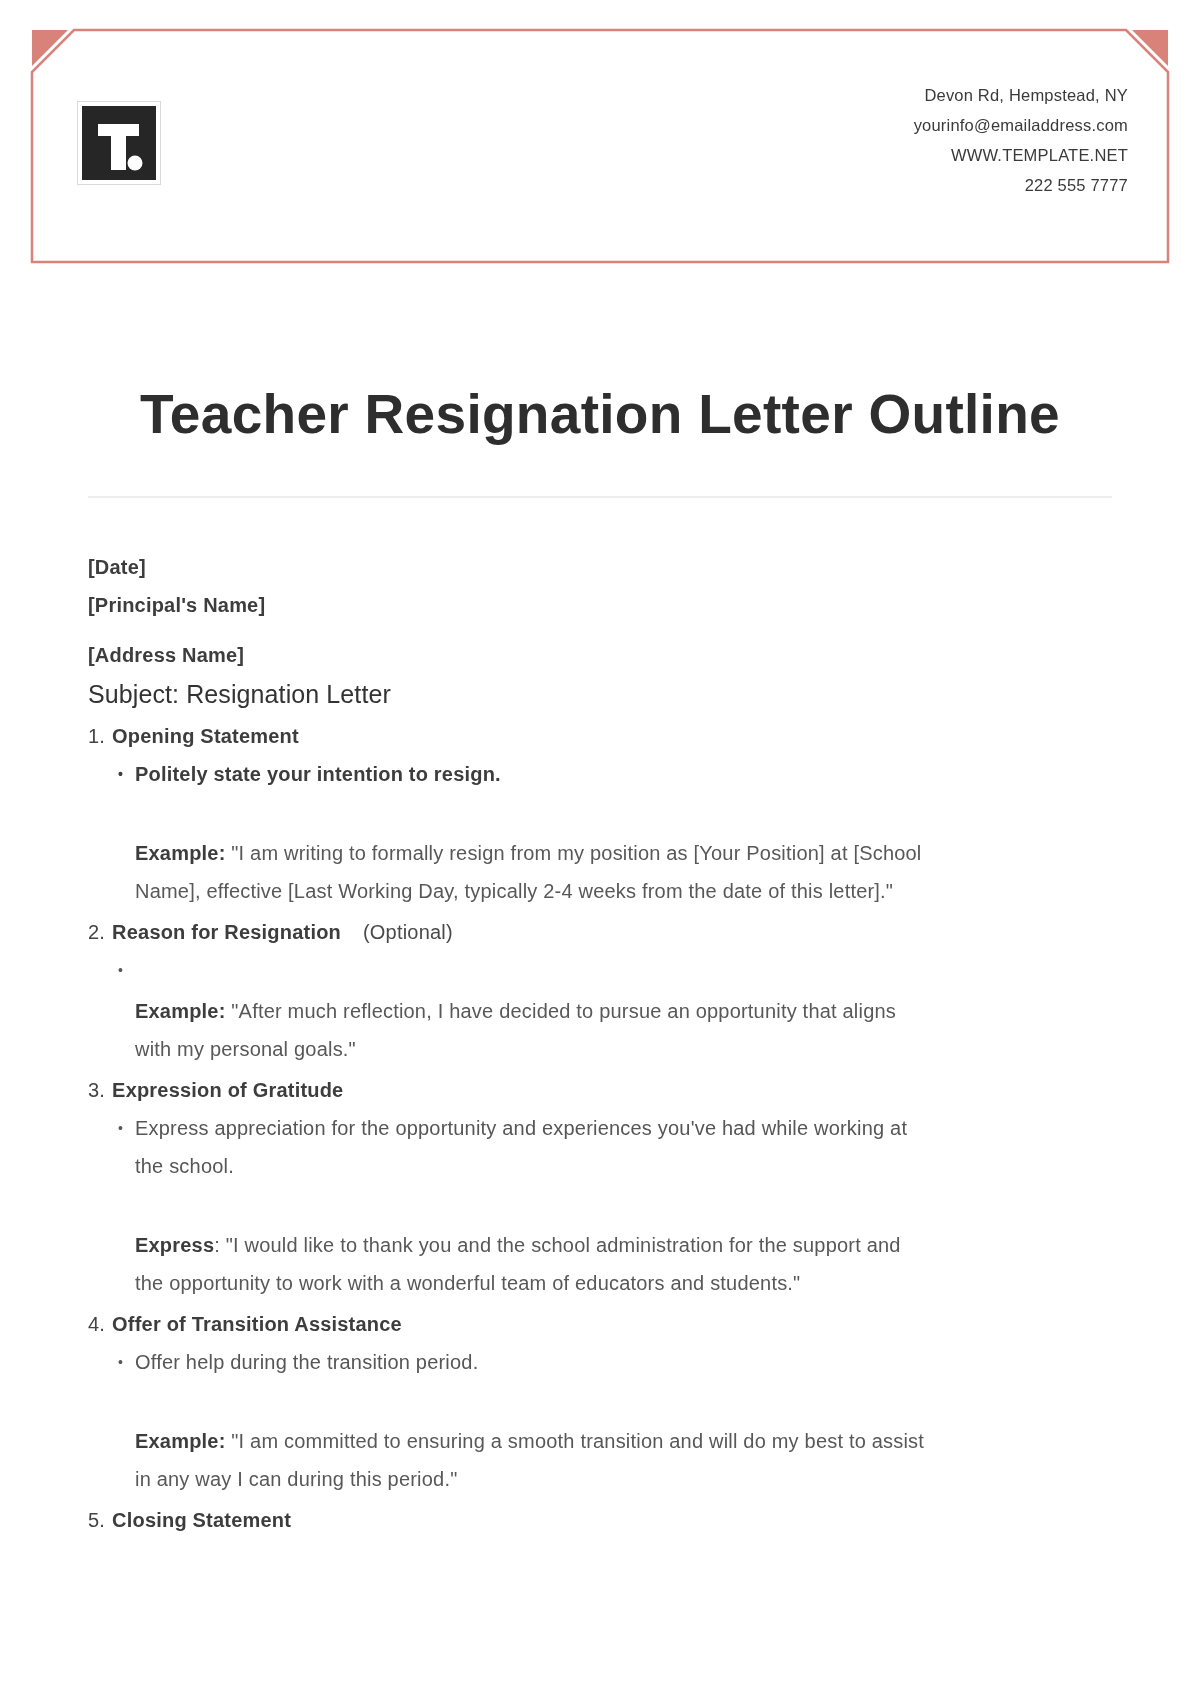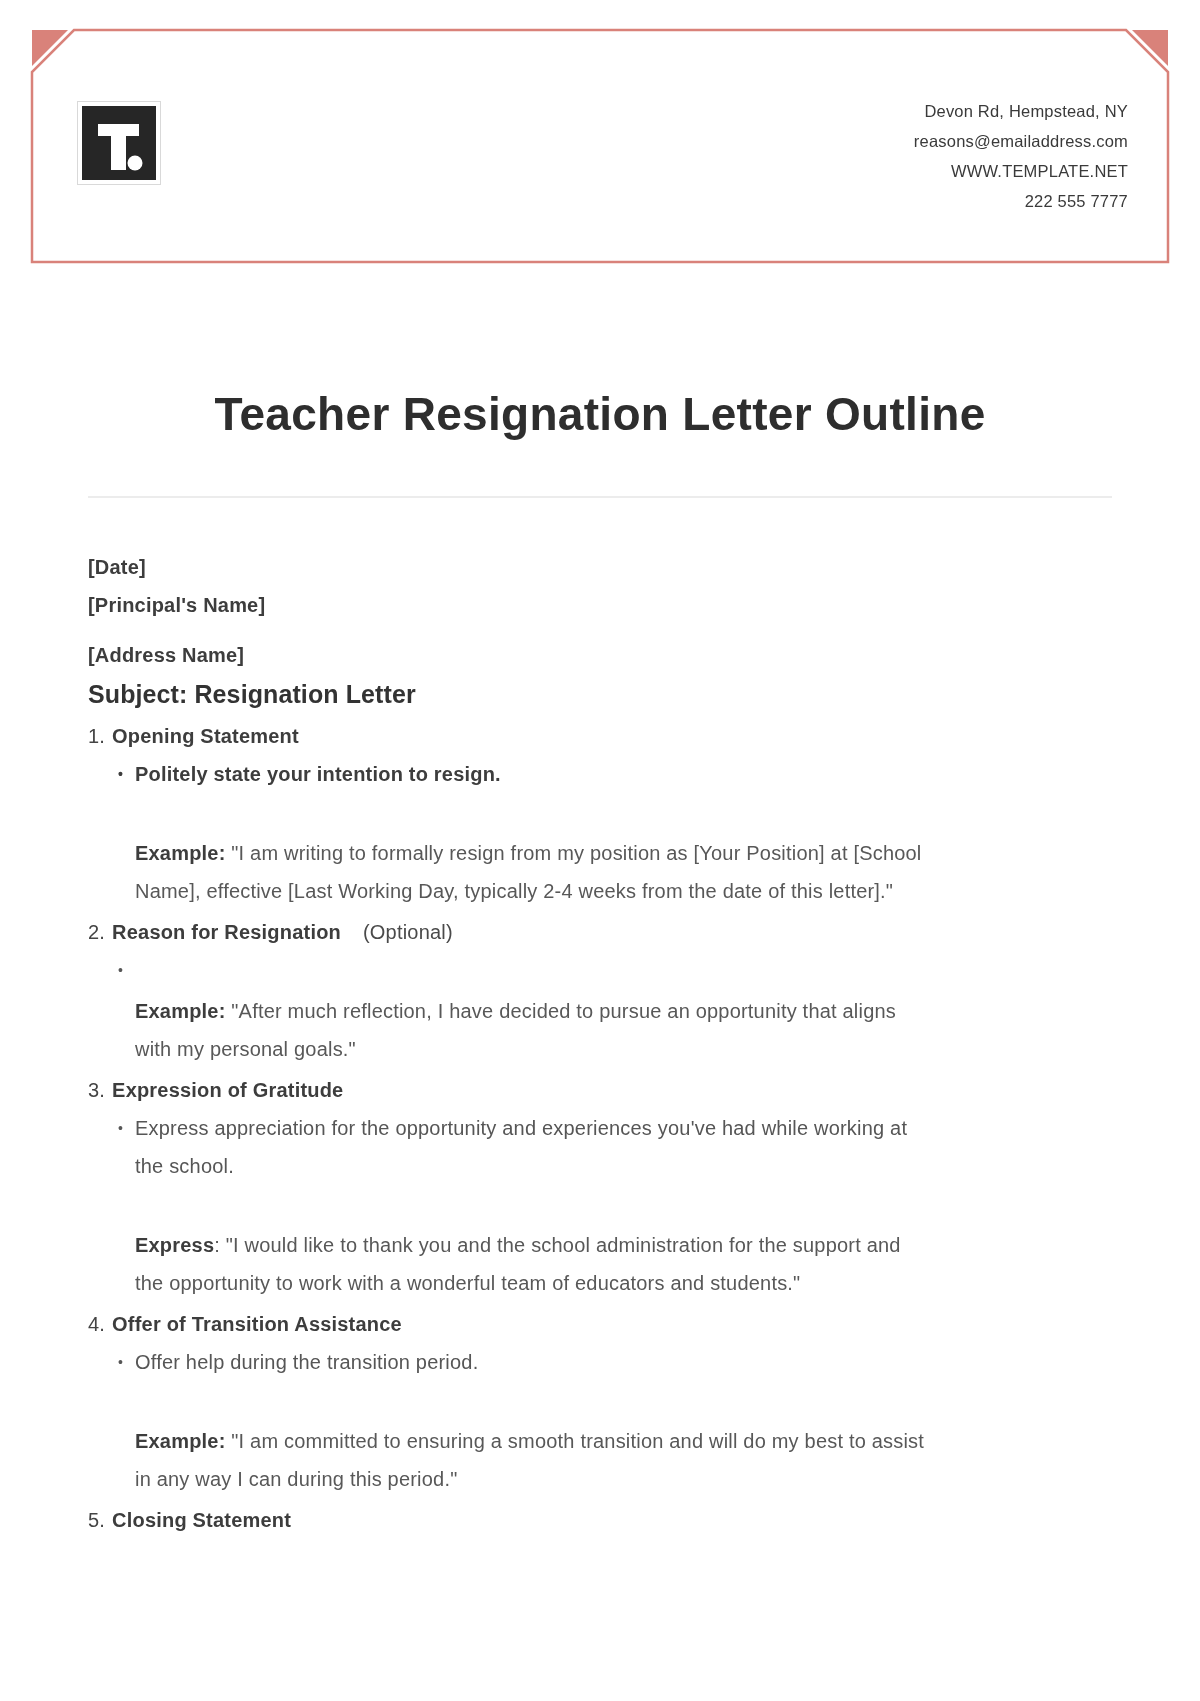--- a/index.html
+++ b/index.html
@@ -13,45 +13,45 @@
   
   .frame-svg{position:absolute;left:0;top:0;}
 
   .logo{
     position:absolute;left:78px;top:102px;width:74px;height:74px;
     background:#262626;border:4px solid #ffffff;box-shadow:0 0 0 1px #d9d9d9;
   }
   .logo svg{display:block;}
 
   .contact{
-    position:absolute;top:96px;right:72px;text-align:right;
+    position:absolute;top:80px;right:72px;text-align:right;
     font-size:16.5px;line-height:30px;color:#3a3a3a;letter-spacing:0.2px;
   }
   .contact p{margin:0;}
 
   
   .title{
     position:absolute;top:389px;left:0;width:100%;margin:0;
-    text-align:center;font-size:46px;line-height:50px;font-weight:700;
+    text-align:center;font-size:55px;line-height:50px;font-weight:700;
     color:#2e2e2e;letter-spacing:0.3px;
   }
   .divider{
     position:absolute;top:496px;left:88px;width:1024px;height:2px;
     background:#ececec;
   }
 
   
   .letter{
     position:absolute;left:88px;top:548px;width:1024px;
     font-size:20px;line-height:38px;color:#565656;letter-spacing:0.2px;
   }
   .letter p{margin:0;}
   .meta{font-weight:700;color:#3d3d3d;}
   .mt12{margin-top:12px !important;}
-  .subject{font-size:25px;line-height:40px;font-weight:700;color:#333333;letter-spacing:0.1px;}
+  .subject{font-size:25px;line-height:40px;font-weight:400;color:#333333;letter-spacing:0.1px;}
   .salutation{margin-top:14px !important;font-weight:700;color:#3d3d3d;}
 
   .item-head{margin-top:3px !important;color:#444444;}
   .item-head .num{font-weight:400;margin-right:7px;}
   .item-head .h{font-weight:700;color:#3d3d3d;text-align:center;}
   .item-head .suffix{font-weight:400;color:#4a4a4a;margin-left:22px;}
 
   .bullet{position:relative;padding-left:47px;}
   .bullet .bt{white-space:pre-line;}
   .bullet .marker{
@@ -77,21 +77,21 @@
   <div class="logo">
     <svg viewBox="0 0 74 74" width="74" height="74">
       <rect x="16" y="18" width="41" height="12" fill="#ffffff"></rect>
       <rect x="29" y="18" width="15" height="46" fill="#ffffff"></rect>
       <circle cx="53" cy="57" r="7.5" fill="#ffffff"></circle>
     </svg>
   </div>
 
   <div class="contact">
     <p>Devon Rd, Hempstead, NY</p>
-    <p>reasons@emailaddress.com</p>
+    <p>yourinfo@emailaddress.com</p>
     <p>WWW.TEMPLATE.NET</p>
     <p>222 555 7777</p>
   </div>
 
   <h1 class="title">Teacher Resignation Letter Outline</h1>
   <div class="divider"></div>
 
   <div class="letter">
     <p class="meta">[Date]</p>
     <p class="meta">[Principal's Name]</p>

